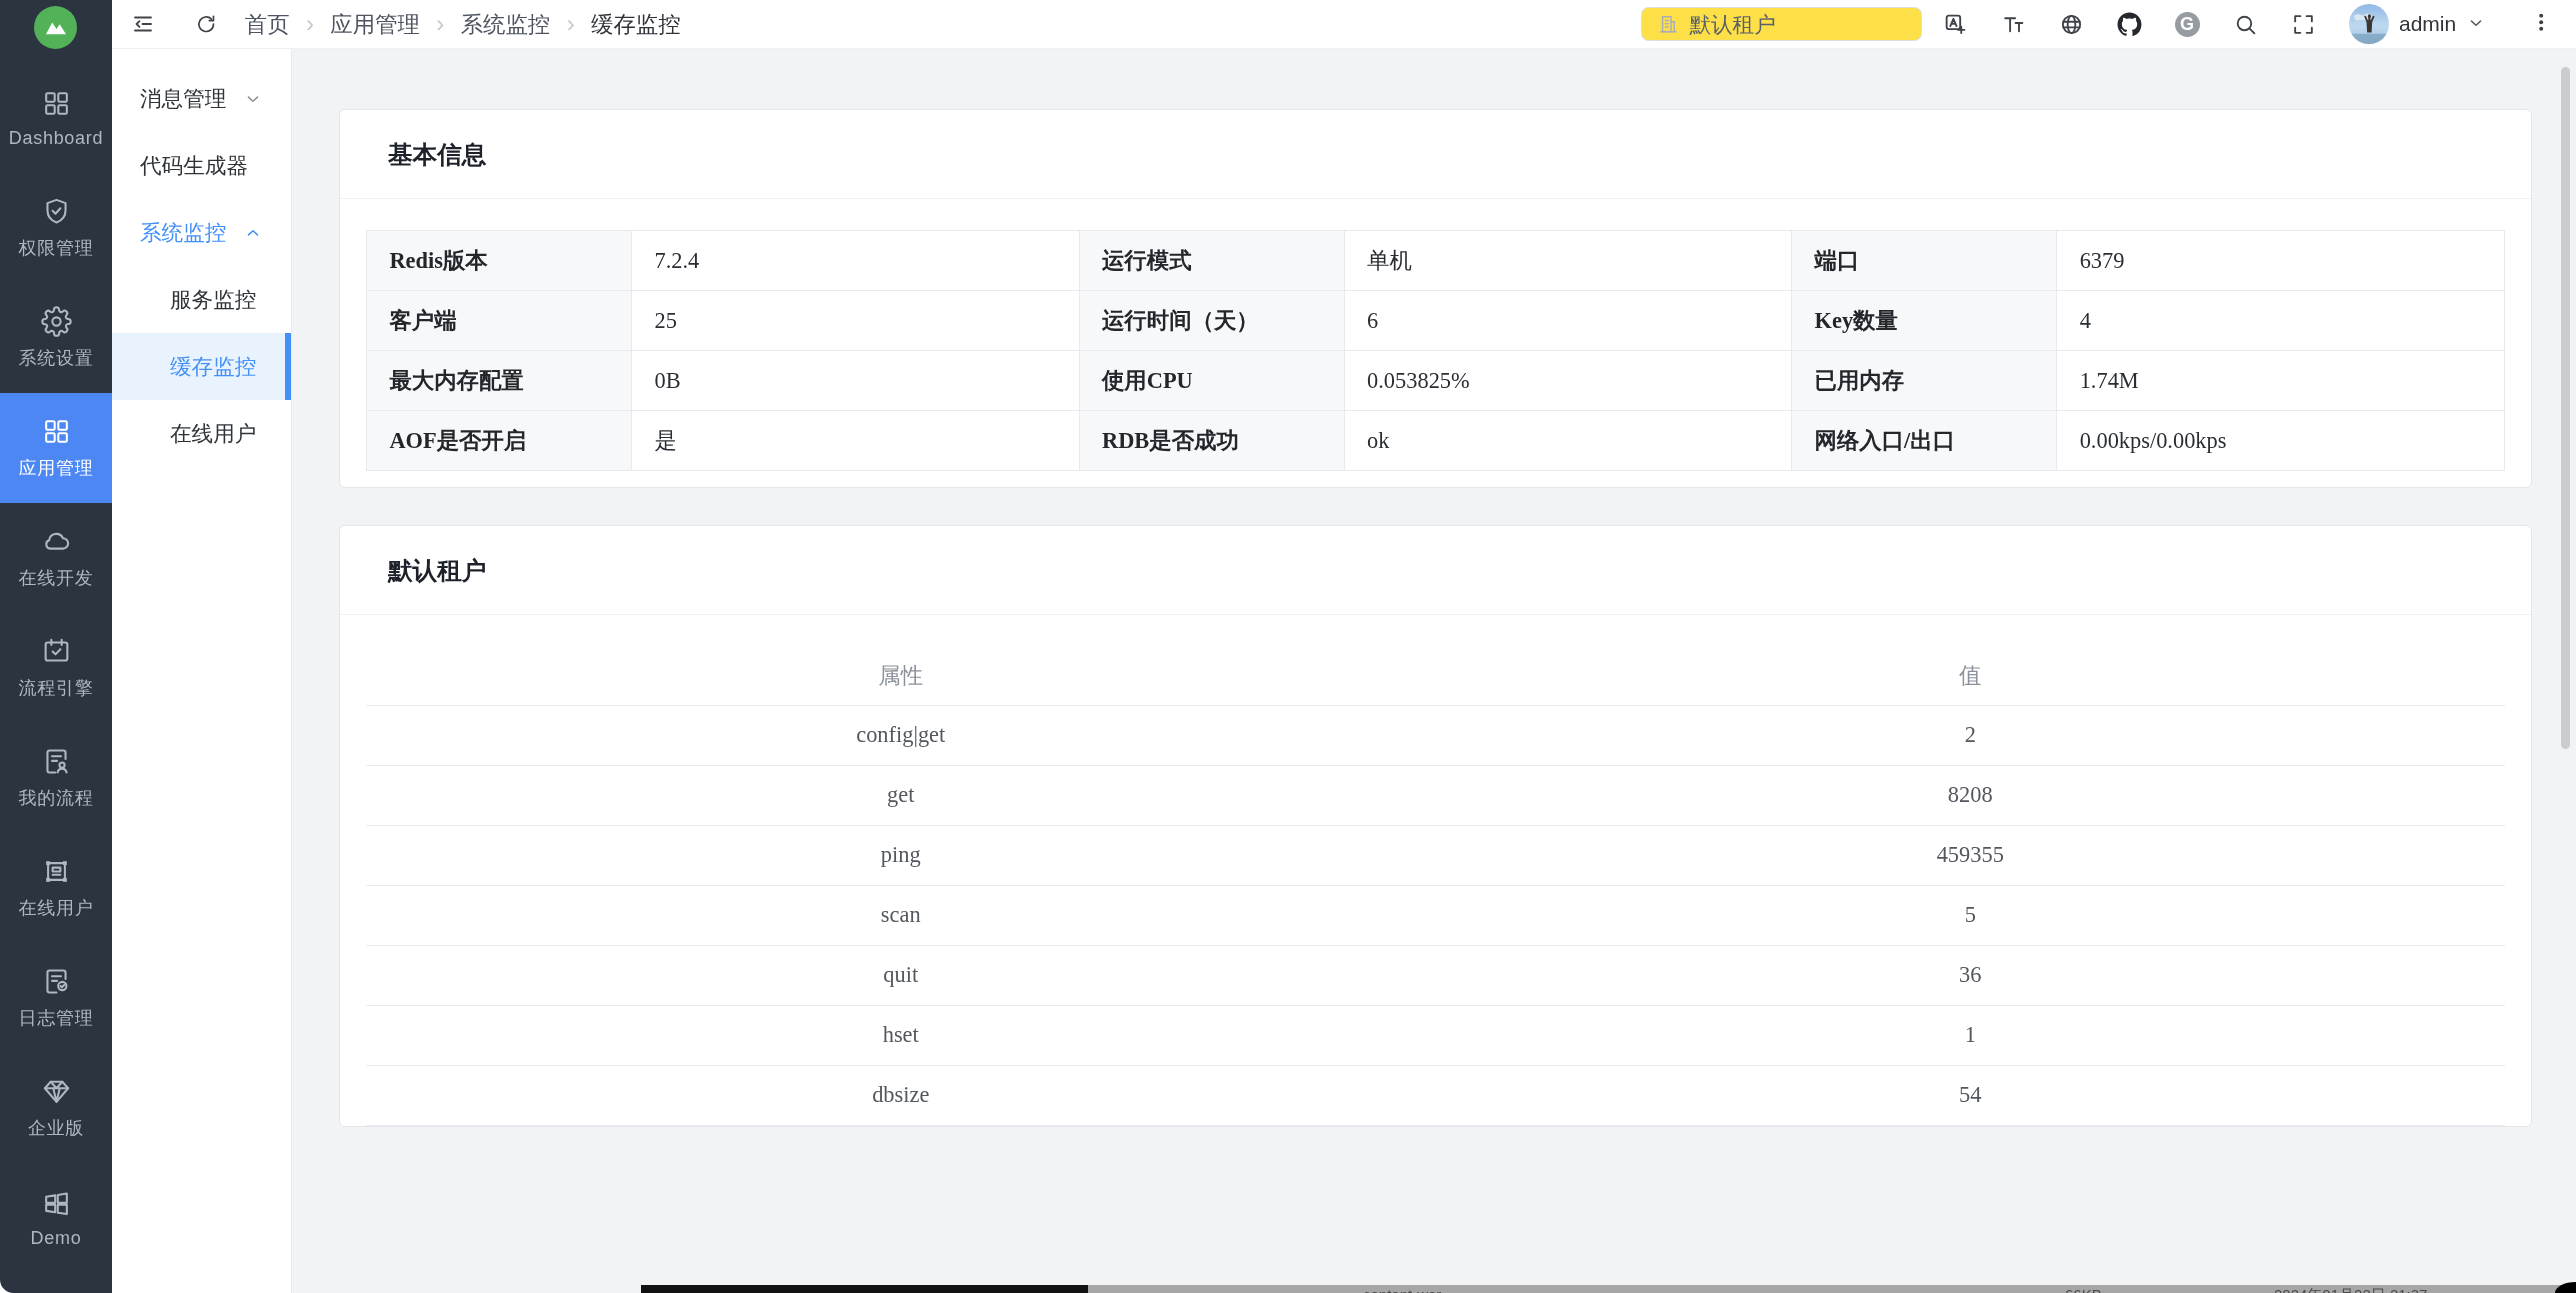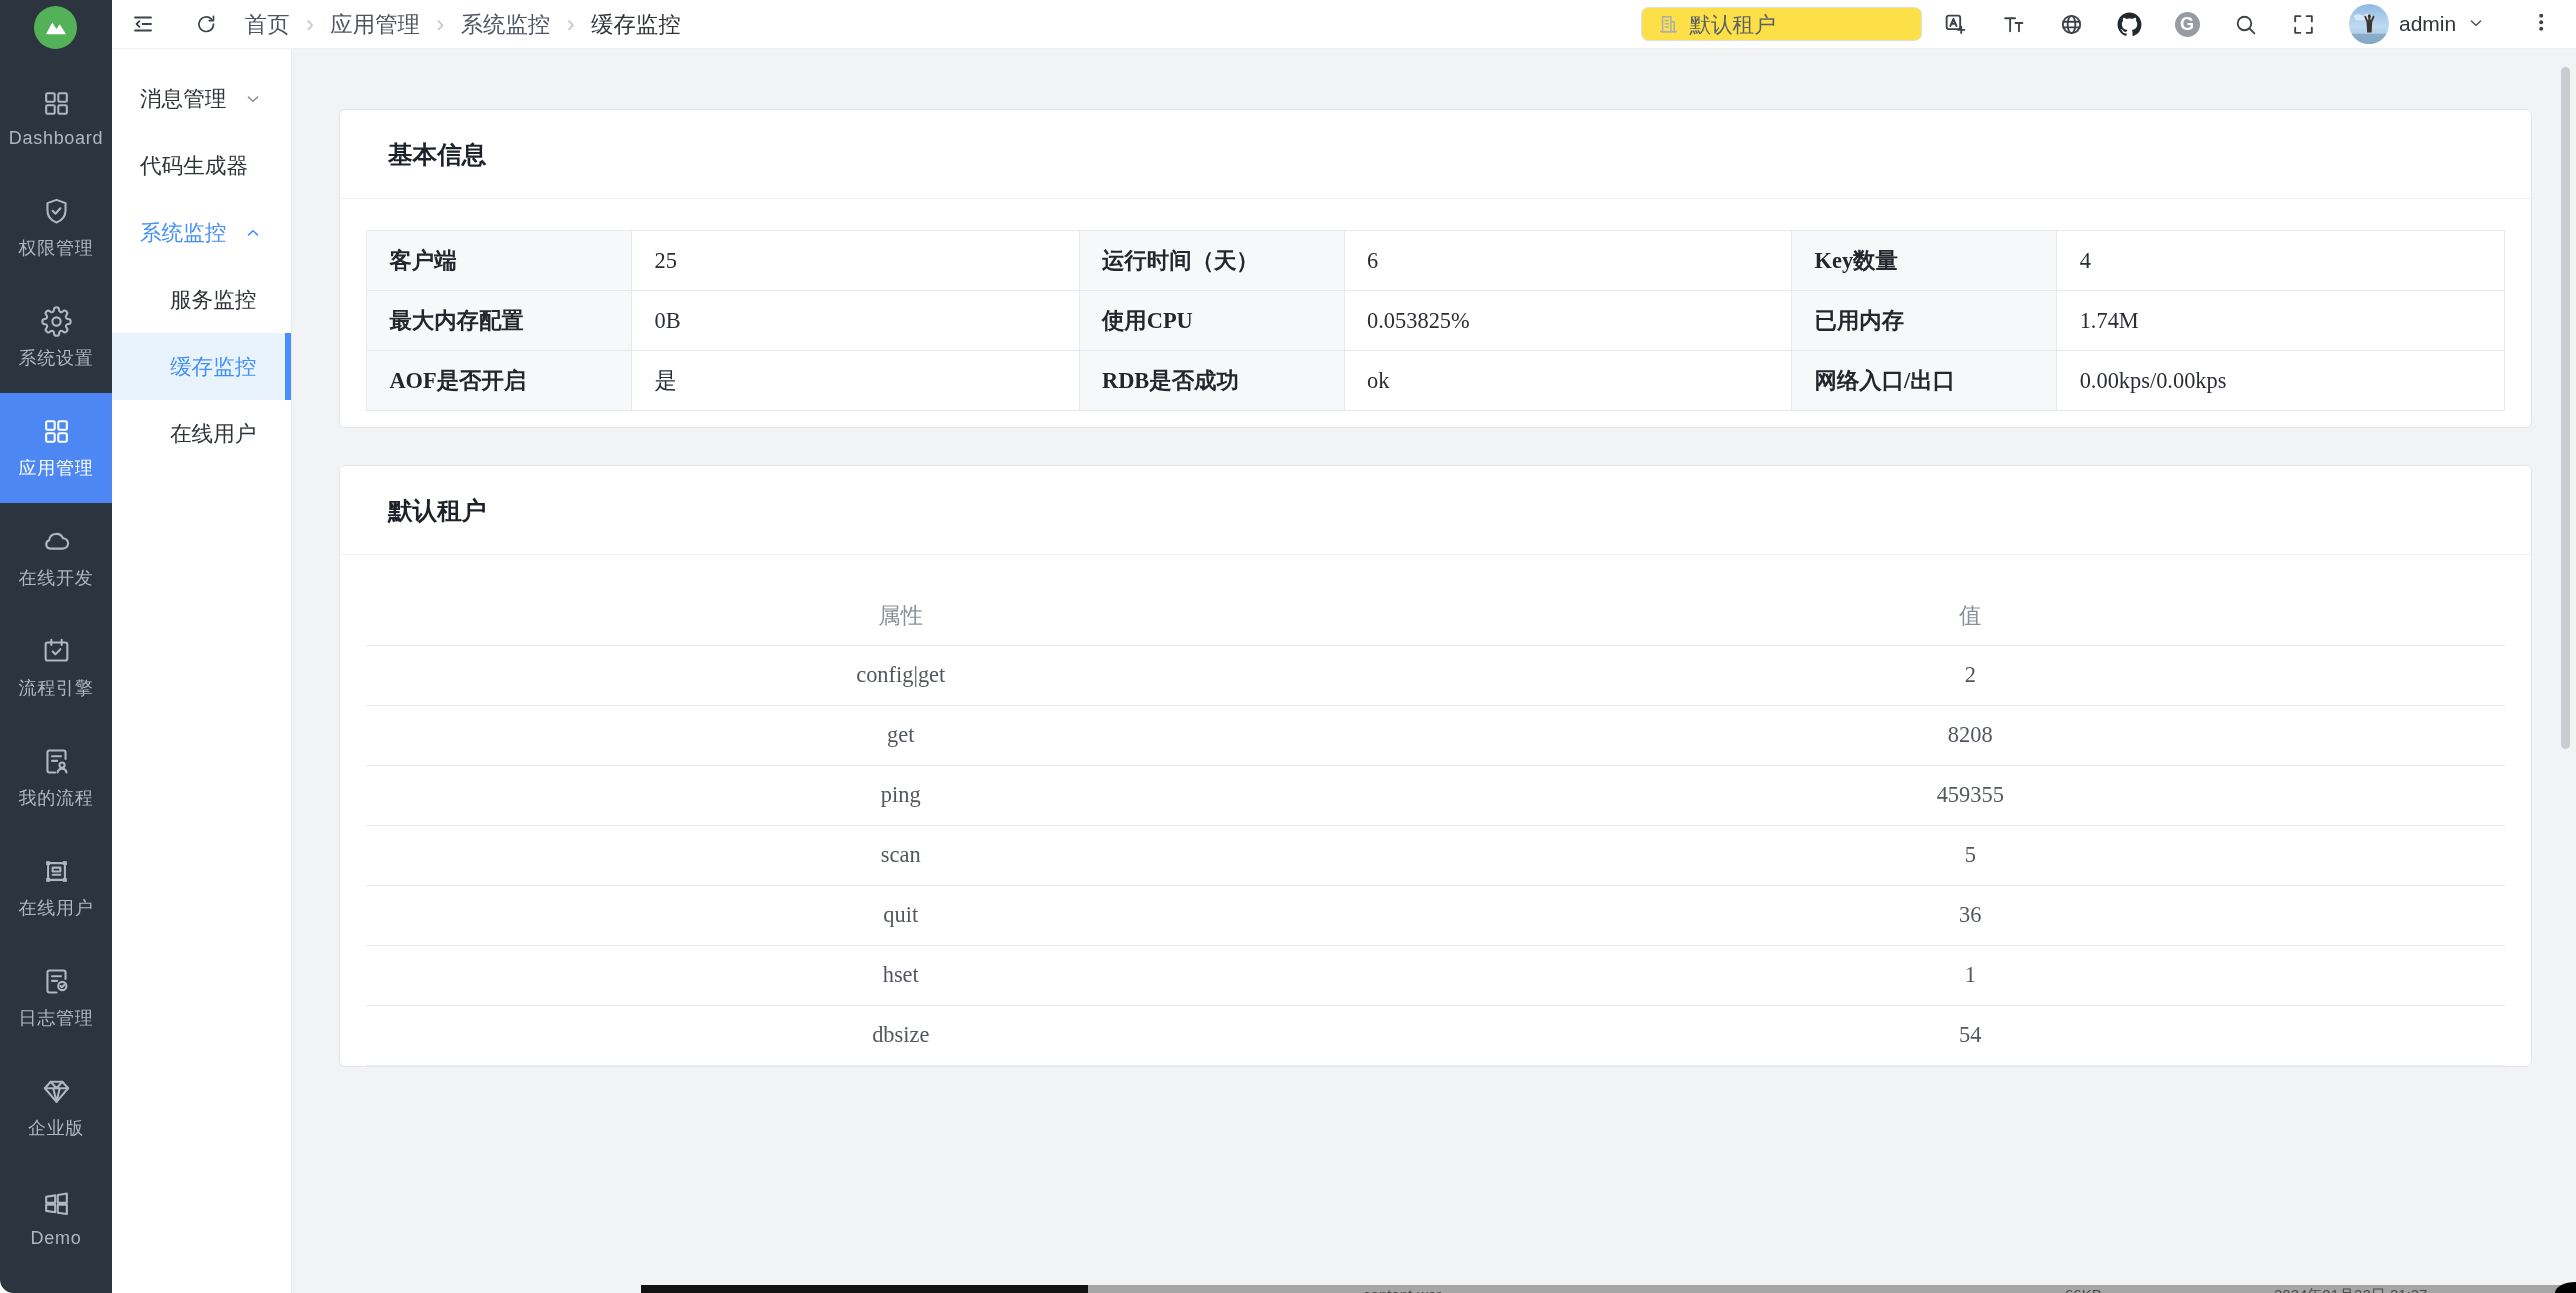--- a/index.html
+++ b/index.html
@@ -322,20 +322,28 @@
           <colgroup>
             <col style="width:12.4%">
               <col style="width:20.93%">
             <col style="width:12.4%">
               <col style="width:20.93%">
             <col style="width:12.4%">
               <col style="width:20.94%">
           </colgroup>
           <tbody>
             <tr>
+              <td class="lbl">Redis版本</td>
+              <td class="val">7.2.4</td>
+              <td class="lbl">运行模式</td>
+              <td class="val">单机</td>
+              <td class="lbl">端口</td>
+              <td class="val">6379</td>
+            </tr>
+            <tr>
               <td class="lbl">客户端</td>
               <td class="val">25</td>
               <td class="lbl">运行时间（天）</td>
               <td class="val">6</td>
               <td class="lbl">Key数量</td>
               <td class="val">4</td>
             </tr>
             <tr>
               <td class="lbl">最大内存配置</td>
               <td class="val">0B</td>

